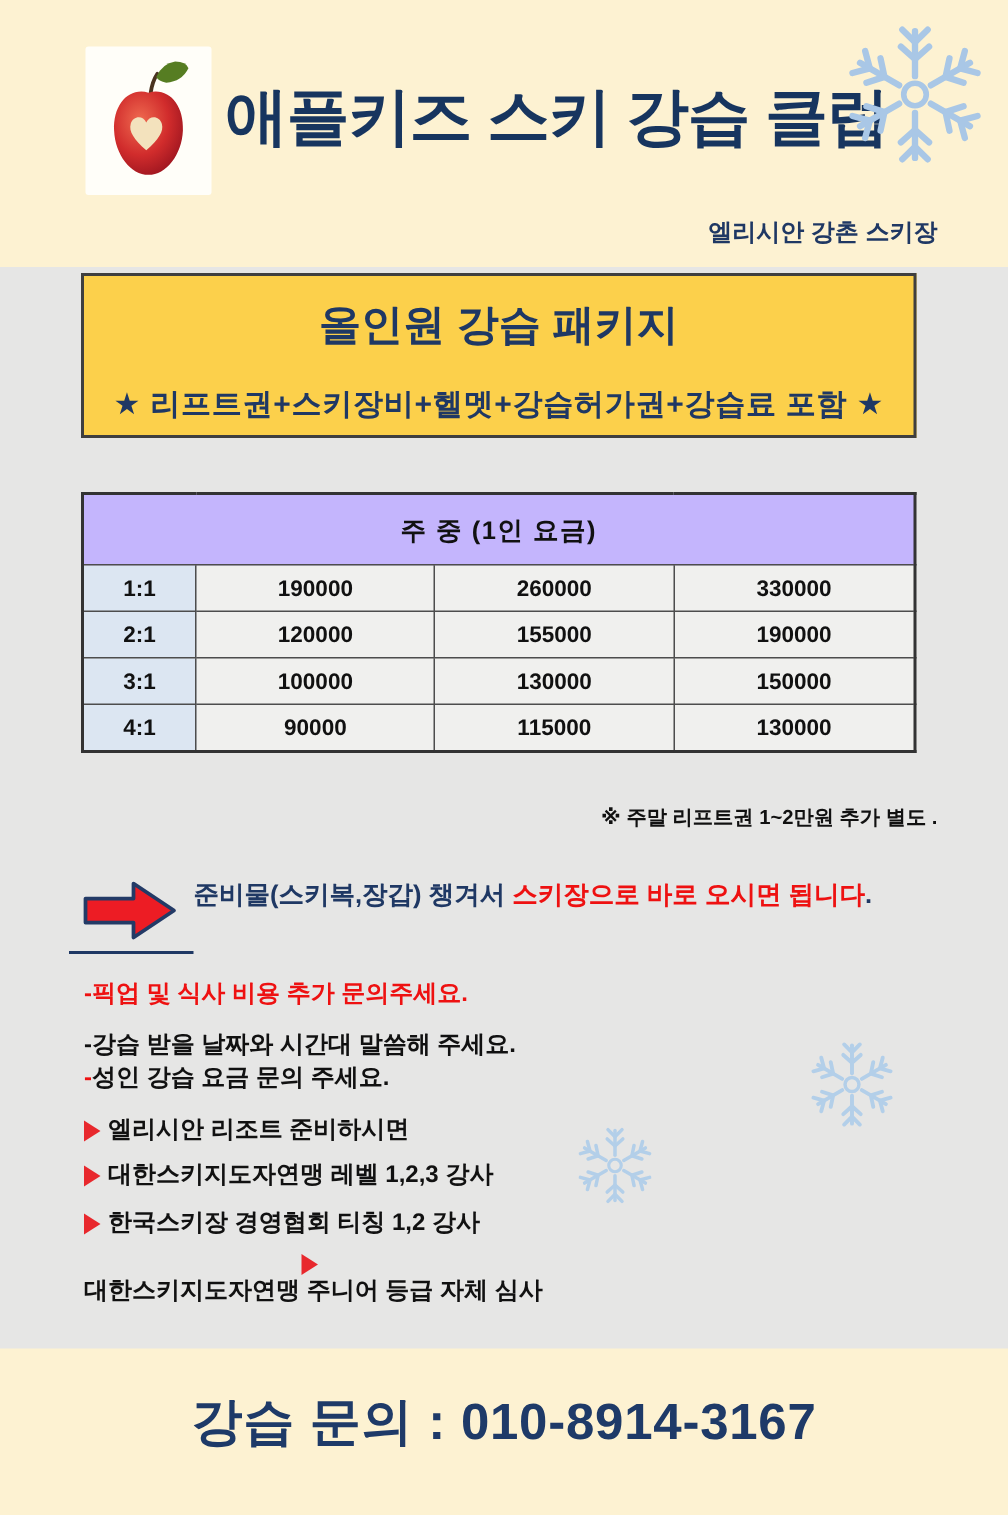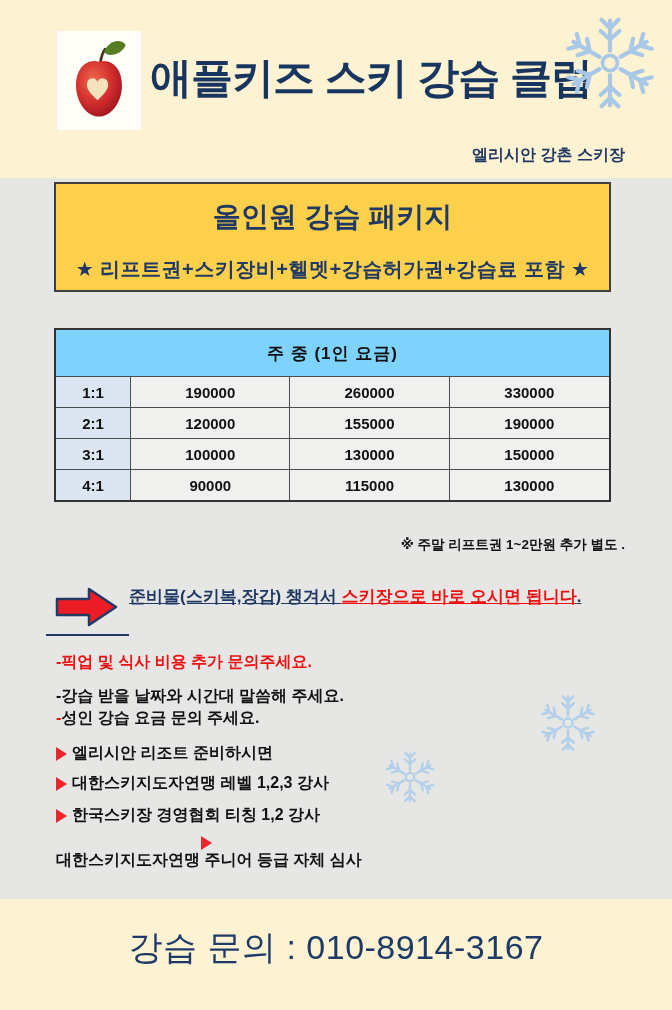--- a/index.html
+++ b/index.html
@@ -26,51 +26,51 @@
   
   .package-box{left:54px;top:182px;width:553px;height:106px;background:#fcd04b;
     border:2px solid #3f3f3f;text-align:center;}
   .package-title{padding-top:14px;font-size:28px;font-weight:bold;color:#1f3864;}
   .package-includes{margin-top:20px;font-size:20px;font-weight:bold;color:#1f3864;letter-spacing:0.5px;}
 
   
   .price-table{left:54px;top:328px;width:557px;border-collapse:collapse;}
   .price-table td{border:1.5px solid #4d4d4d;text-align:center;color:#111;}
   .price-table{border:2px solid #333;}
-  .cell-caption{height:44px;background:#7dd3fc;font-size:17px;font-weight:bold;letter-spacing:1px;}
+  .cell-caption{height:44px;background:#c4b5fd;font-size:17px;font-weight:bold;letter-spacing:1px;}
   .cell-corner{height:38px;background:#f4f4f2;width:15%;}
   .cell-colhead{height:38px;background:#b8cce4;font-size:15px;font-weight:bold;width:27%;}
   .cell-colhead.wide{width:31%;}
   .cell-rowlabel{height:28px;background:#dce6f2;font-size:15px;font-weight:bold;}
   .cell-value{height:28px;background:#f0f0ee;font-size:15px;font-weight:bold;}
 
   .table-note{top:536px;right:47px;font-size:13.5px;font-weight:bold;color:#111;}
 
   
   .prep-arrow{left:54px;top:584px;}
   .arrow-underline{left:46px;top:634px;width:83px;height:0;border-bottom:2px solid #1f3864;}
   .prep-text{left:129px;top:583px;font-size:17px;font-weight:bold;color:#1f3864;line-height:27px;white-space:nowrap;}
-  .prep-line2 span{text-decoration:underline;}
+  .prep-line2 span{}
   .prep-highlight{color:#ee1111;}
 
   
   .notice{left:56px;font-size:16px;font-weight:bold;white-space:nowrap;}
   .notice-red{top:652px;color:#ee1111;}
   .notice-b1{top:686px;color:#111;}
   .notice-b2{top:708px;color:#111;}
   .red-dash{color:#ee1111;}
 
   
   .cred{left:56px;display:flex;align-items:center;font-size:16px;font-weight:bold;color:#111;white-space:nowrap;}
   .cred .tri{width:0;height:0;border-left:11px solid #e8282d;border-top:7px solid transparent;
     border-bottom:7px solid transparent;margin-right:5px;flex:0 0 auto;}
   .cred1{top:743px;} .cred2{top:773px;} .cred3{top:805px;} .cred4{top:836px;flex-direction:column;}
 
   
-  .footer-contact{left:0;top:925px;width:672px;text-align:center;font-size:34px;font-weight:normal;
+  .footer-contact{left:0;top:925px;width:672px;text-align:center;font-size:34px;font-weight:bold;
     color:#1e3a68;letter-spacing:0.5px;}
 </style>
 </head>
 <body>
 
 <svg width="0" height="0" style="position:absolute" aria-hidden="true">
   <defs>
     <g id="sf" fill="none" stroke="currentColor" stroke-width="4.5" stroke-linecap="round">
       <circle r="8" stroke-width="4"></circle>
       <g id="sf-branch">

